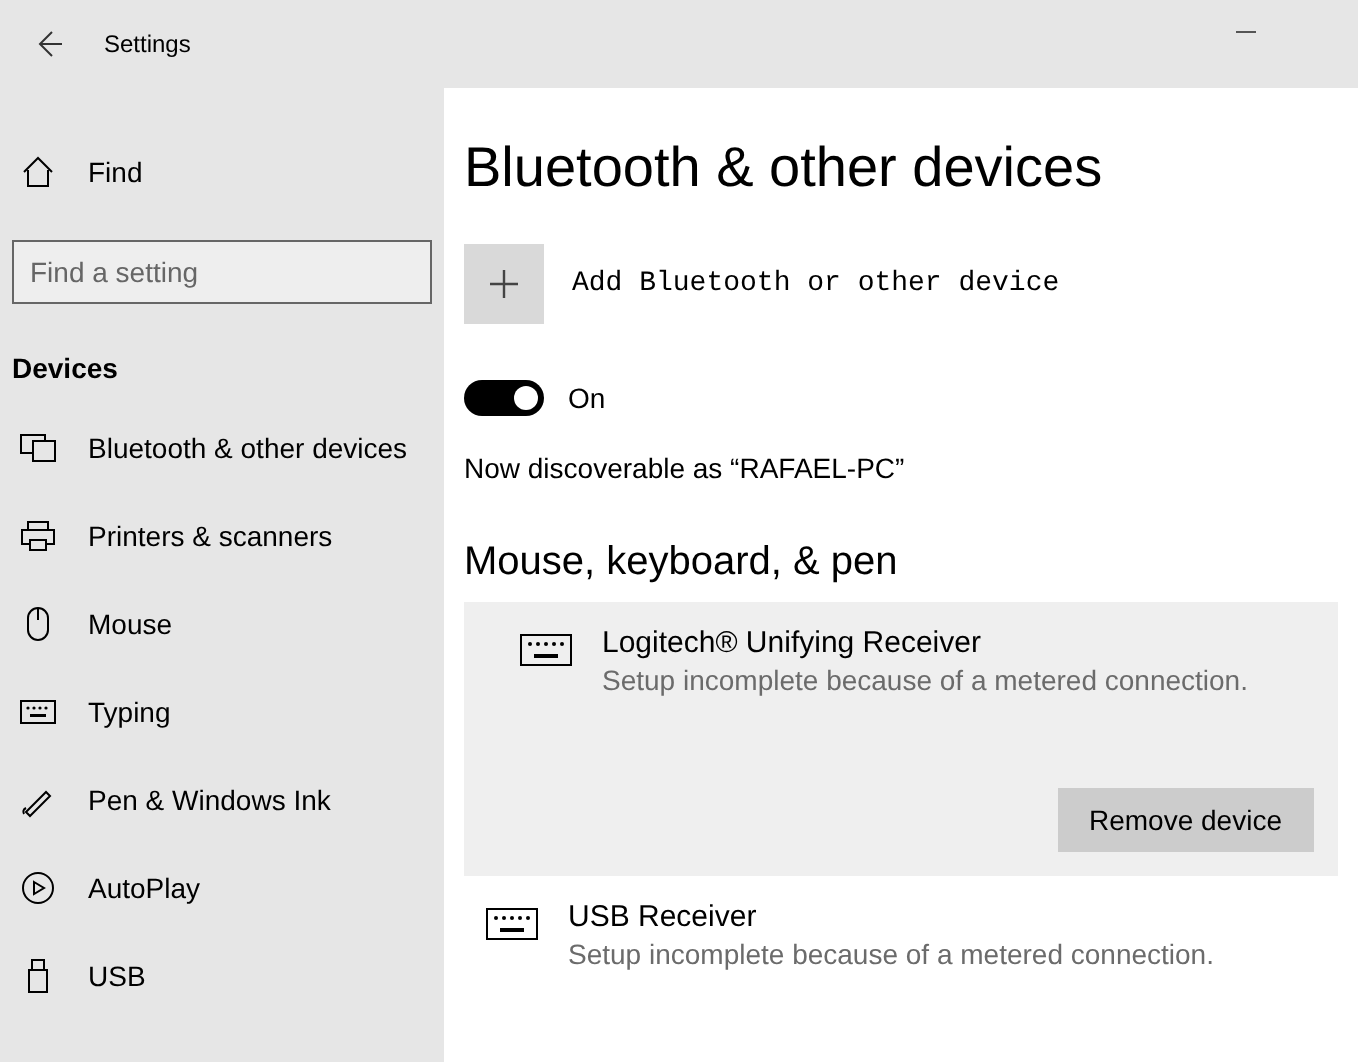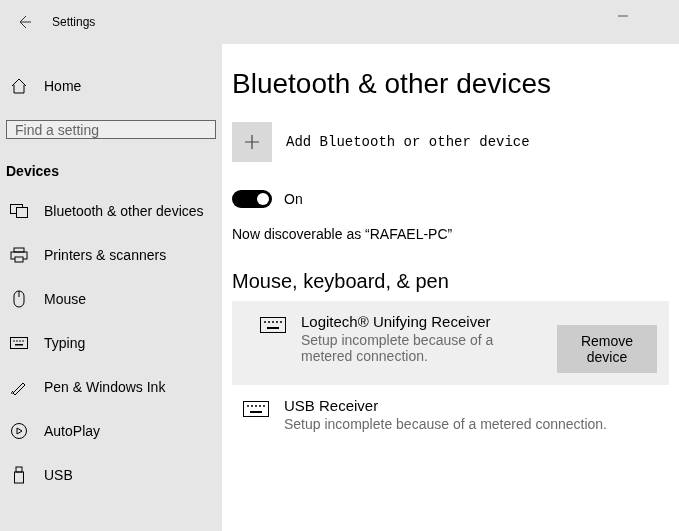--- a/index.html
+++ b/index.html
@@ -59,21 +59,21 @@
     height: 44px;
     padding: 0 10px;
     gap: 16px;
     cursor: pointer;
   }
   .home-row .icon { width: 18px; text-align: center; }
   .searchbox {
     margin: 12px 6px 16px 6px;
     border: 1px solid #666;
     background: #eee;
-    height: 19px;
+    height: 32px;
     display: flex;
     align-items: center;
     padding: 0 8px;
   }
   .searchbox input {
     border: none;
     background: transparent;
     outline: none;
     font-size: 14px;
     width: 100%;
@@ -152,38 +152,39 @@
     font-weight: 400;
     margin-bottom: 8px;
   }
   .device {
     display: flex;
     padding: 12px 10px 12px 10px;
     gap: 14px;
   }
   .device.selected {
     background: #efefef;
-    flex-direction: row;
+    flex-direction: column;
     padding-left: 27px;
   }
   .device .row1 {
     display: flex;
     gap: 14px;
   }
   .dev-icon {
     width: 28px; height: 20px;
     display: flex; align-items: center; justify-content: center;
     flex-shrink: 0;
     margin-top: 2px;
   }
   .dev-text .name { font-size: 15px; }
   .dev-text .status { font-size: 14px; color: #6b6b6b; margin-top: 2px; }
   .remove-row {
     display: flex;
-    margin-top: 12px;
+    justify-content: flex-end;
+    margin-top: 32px;
     padding-right: 2px;
   }
   .remove-btn {
     background: #ccc;
     border: none;
     padding: 8px 16px;
     font-size: 14px;
     cursor: pointer;
     font-family: inherit;
   }
@@ -208,21 +209,21 @@
 </div>
 
 <div class="body">
   <div class="sidebar">
     <div class="home-row">
       <span class="icon">
         <svg width="18" height="18" viewBox="0 0 18 18">
             <path d="M2 9 L9 2 L16 9 M4 8 V16 H14 V8" stroke="#000" stroke-width="1" fill="none"></path>
           </svg>
       </span>
-      <span>Home</span>
+      <span>Find</span>
     </div>
     <div class="searchbox">
       <input type="text" placeholder="Find a setting" style="">
     </div>
     <div class="section-label">Devices</div>
 
     <div class="navitem">
       <span class="icon">
         <svg width="18" height="14" viewBox="0 0 18 14">
             <rect x="0.5" y="0.5" width="12" height="9" stroke="#000" fill="none"></rect>

